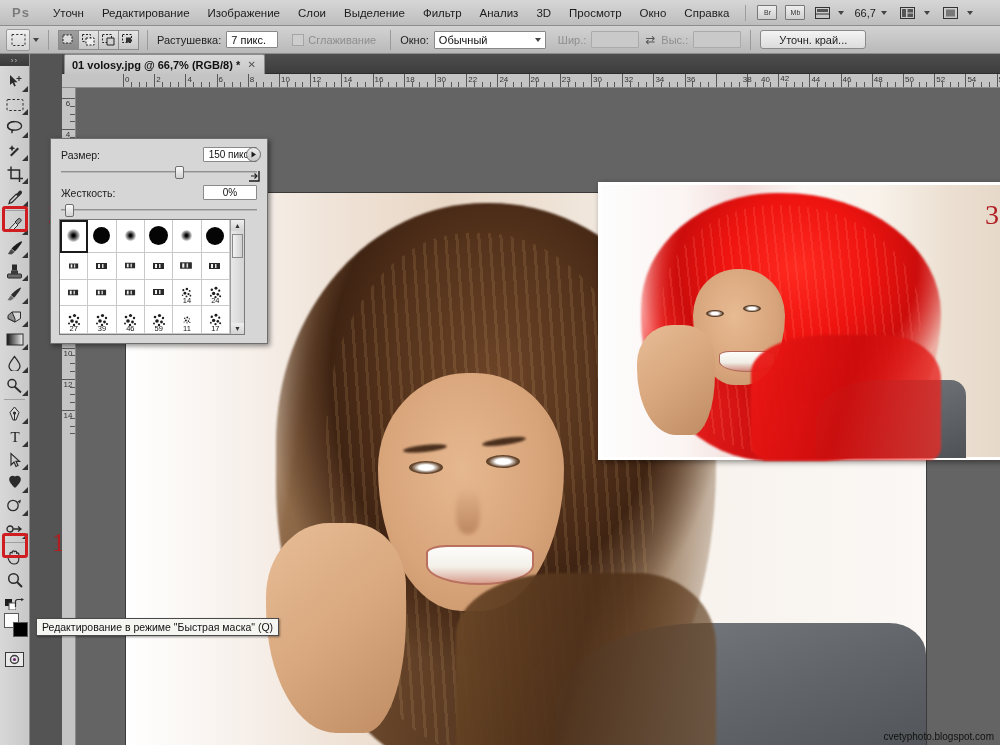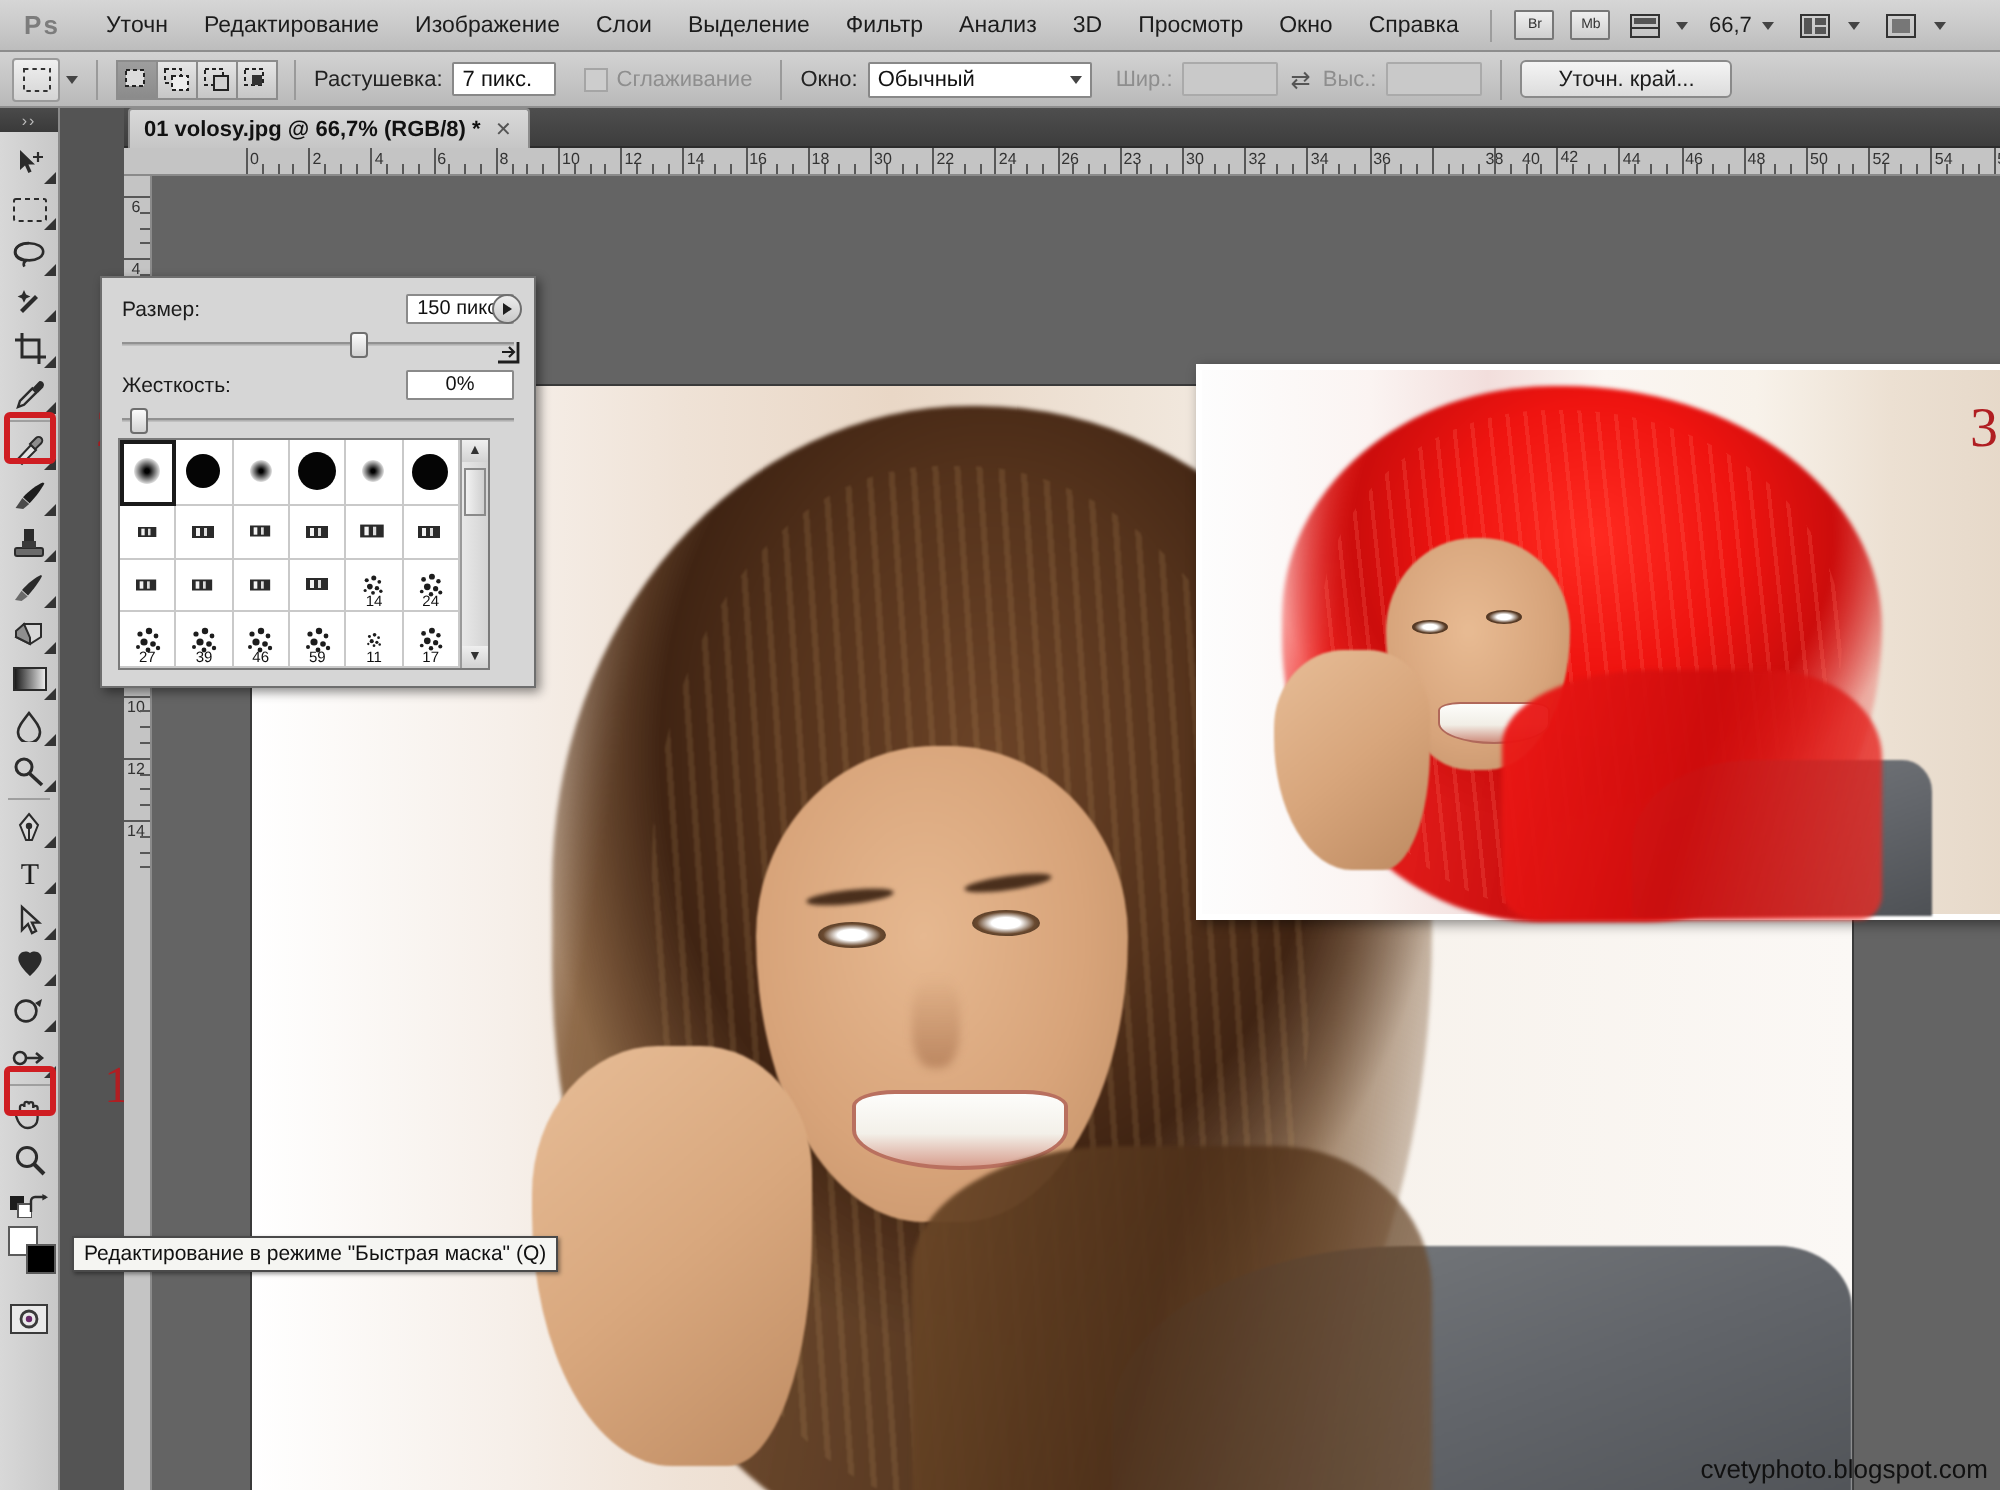--- a/index.html
+++ b/index.html
@@ -260,21 +260,21 @@
   .tooltip {
     position: absolute; left: 36px; top: 564px; height: 18px;
     background: #f5f5f2; border: 1px solid #4a4a4a;
     font-size: 10.5px; color: #111; padding: 0 5px;
     display: flex; align-items: center; white-space: nowrap;
     box-shadow: 1px 1px 2px rgba(0,0,0,.4); z-index: 40;
   }
 
   .watermark {
     position: absolute; right: 6px; bottom: 3px;
-    font-size: 13px; color: #111; z-index: 60;
+    font-size: 10px; color: #111; z-index: 60;
     font-family: "Liberation Sans", sans-serif;
   }
 </style>
 </head>
 <body>
 
 <div id="app">
 
   <div class="menubar">
     <div class="ps-logo">Ps</div>

